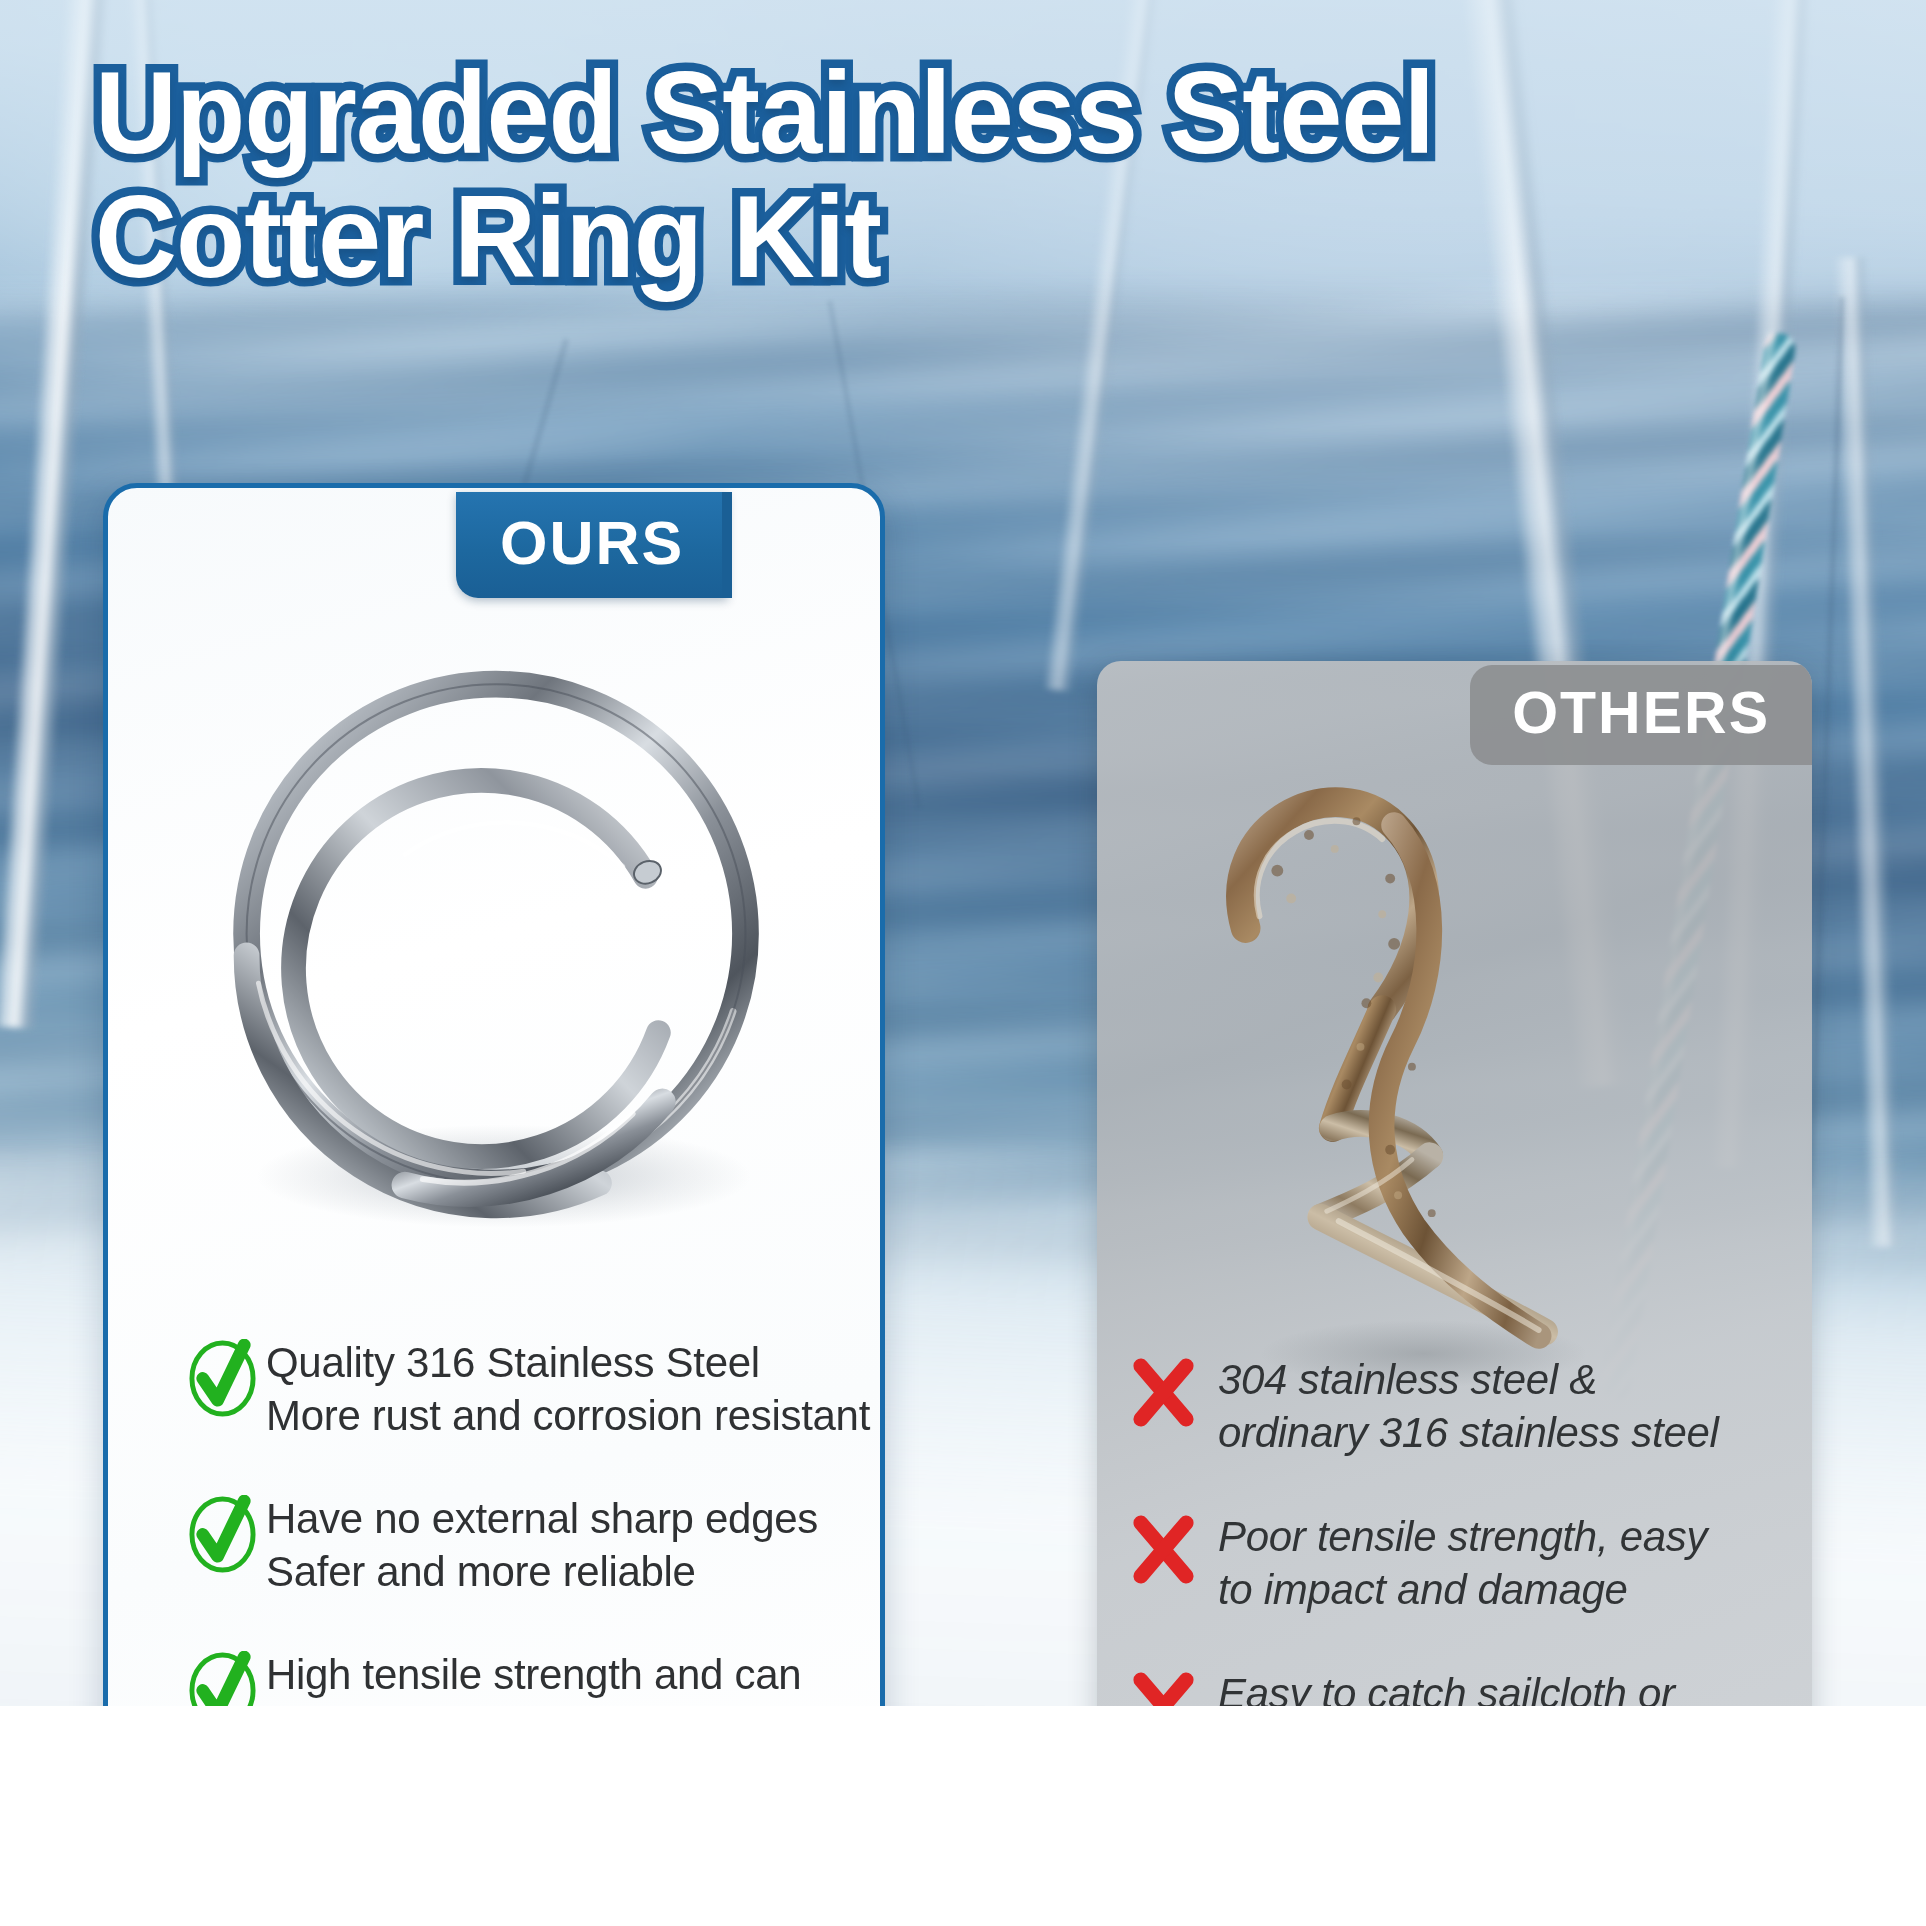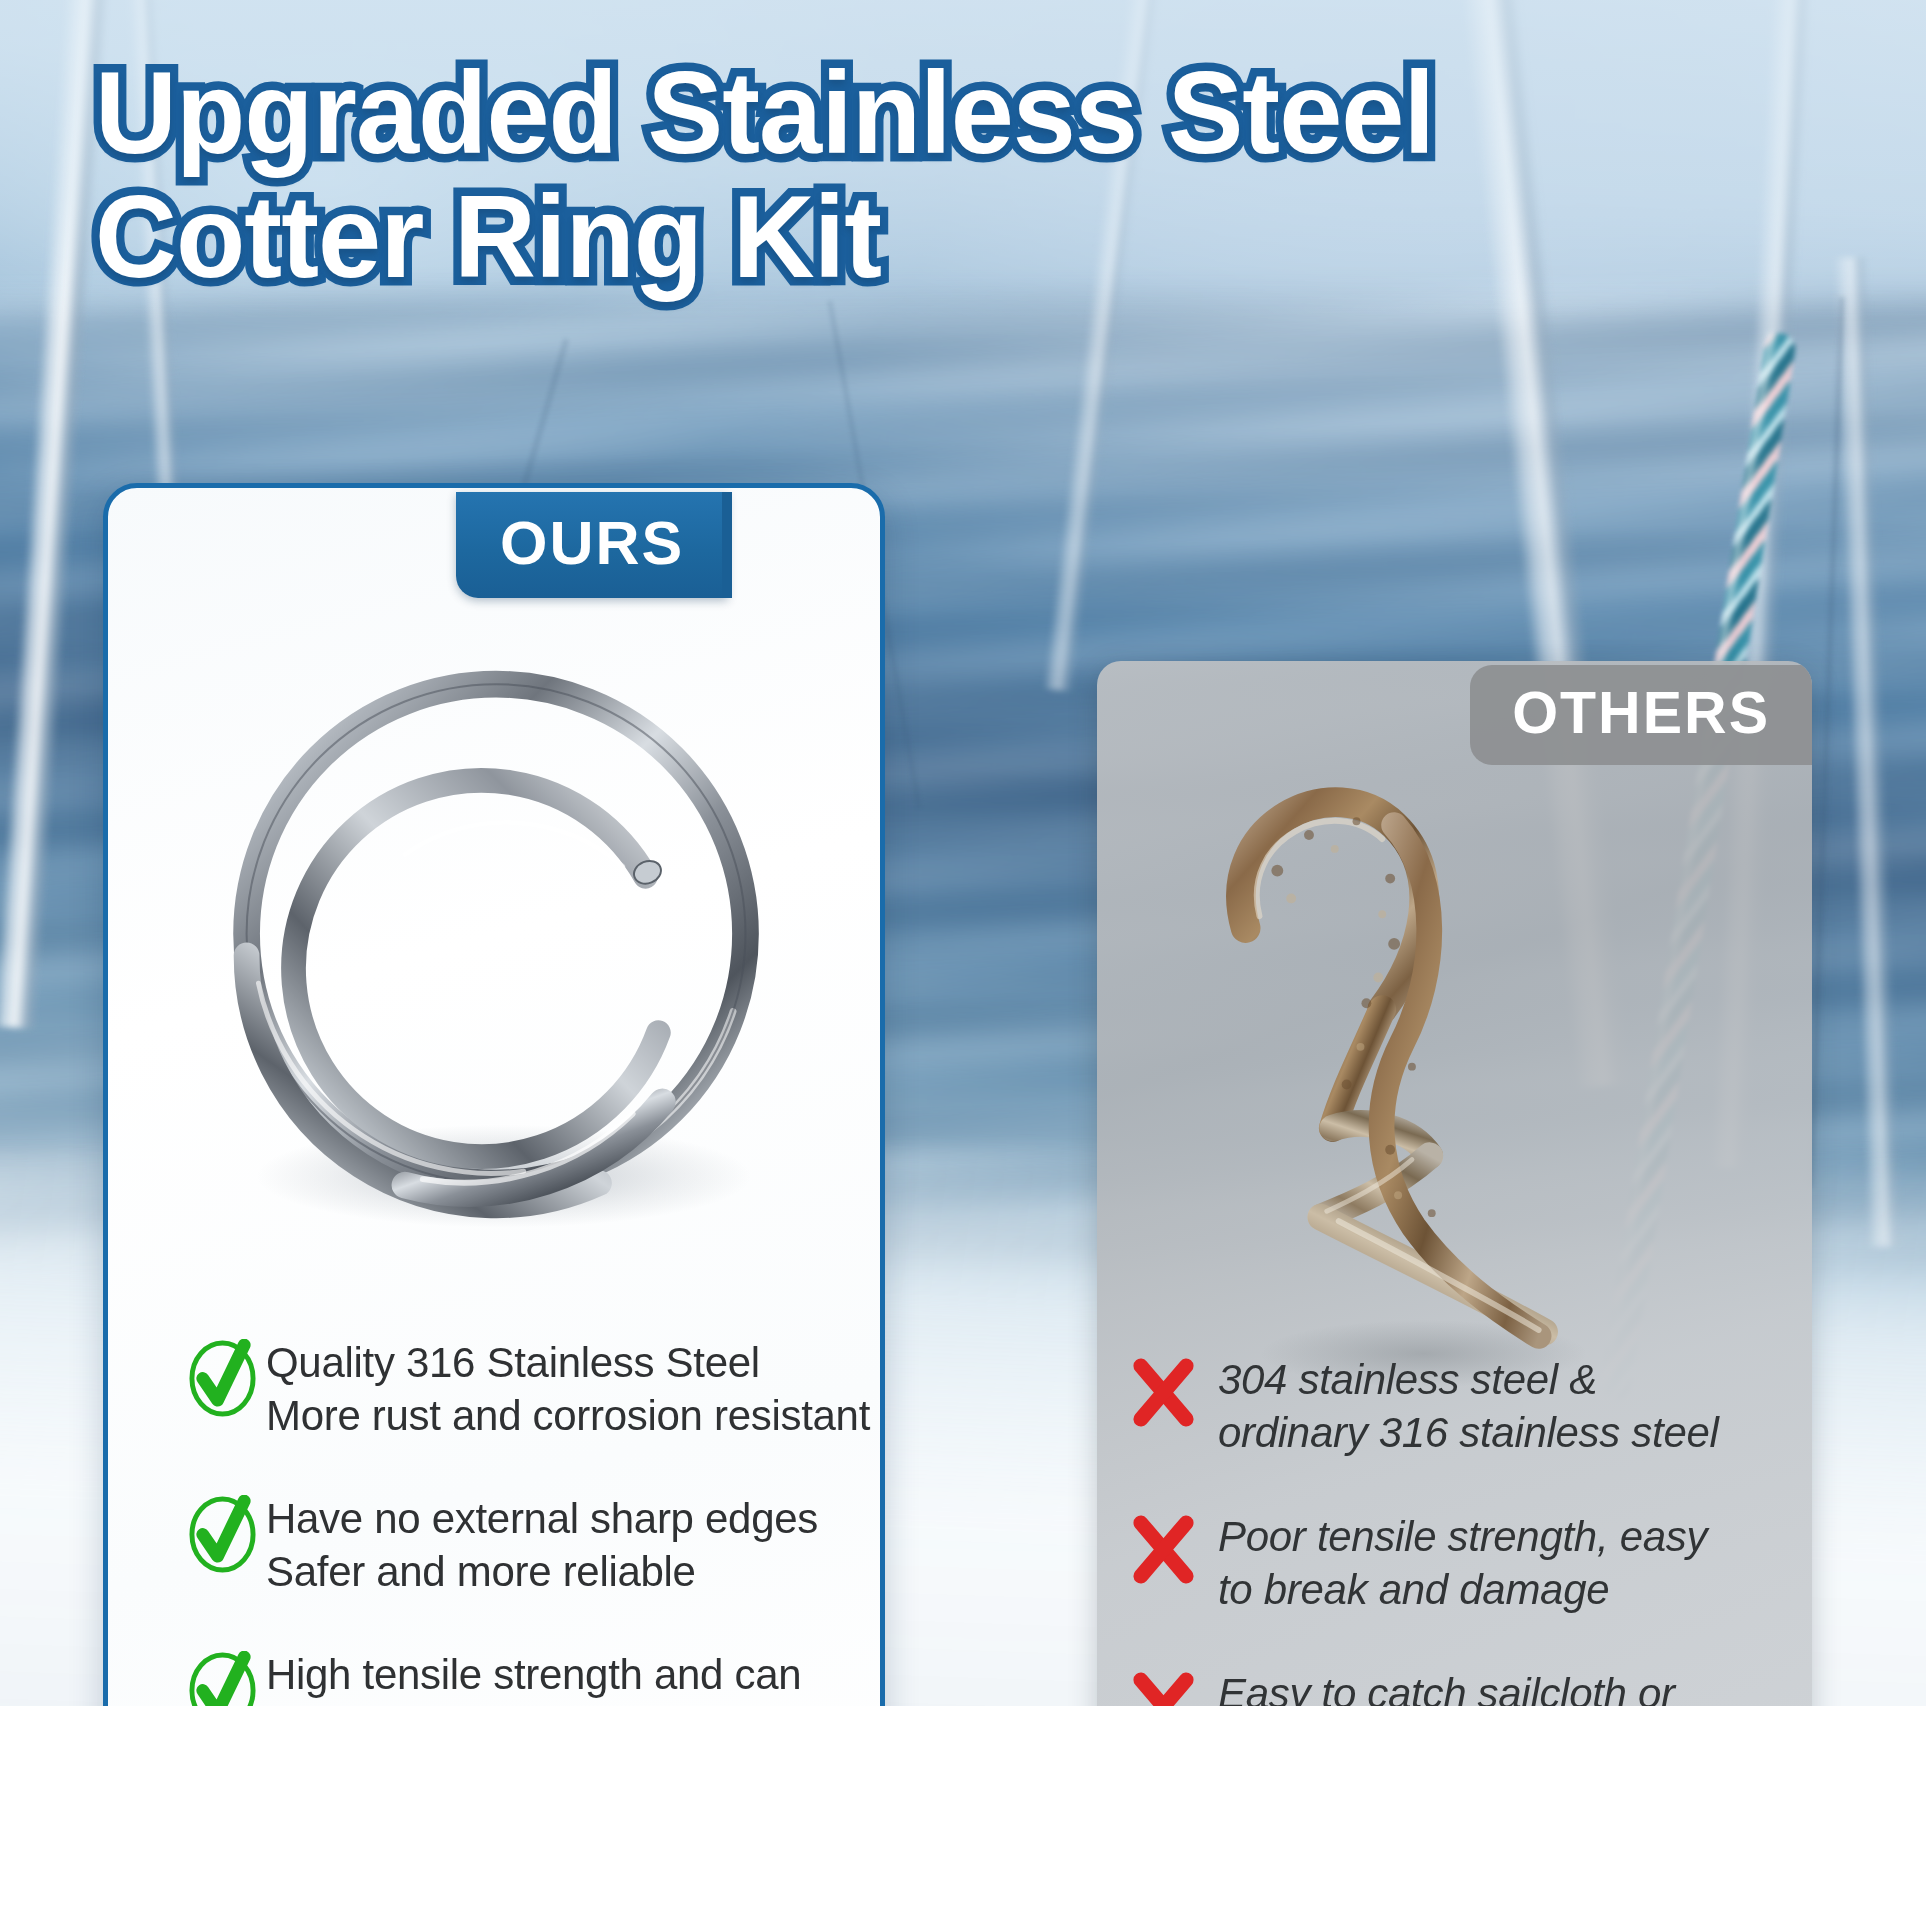--- a/index.html
+++ b/index.html
@@ -478,21 +478,21 @@
         </svg>
         <div class="con-text">304 stainless steel &amp;
 ordinary 316 stainless steel</div>
       </div>
       <div class="con-item">
         <svg class="cross" viewBox="0 0 66 72">
           <path d="M 10 8 L 56 62" stroke="#e02525" stroke-width="15" stroke-linecap="round"></path>
           <path d="M 56 8 L 10 62" stroke="#e02525" stroke-width="15" stroke-linecap="round"></path>
         </svg>
         <div class="con-text">Poor tensile strength, easy
-to break and damage</div>
+to impact and damage</div>
       </div>
       <div class="con-item">
         <svg class="cross" viewBox="0 0 66 72">
           <path d="M 10 8 L 56 62" stroke="#e02525" stroke-width="15" stroke-linecap="round"></path>
           <path d="M 56 8 L 10 62" stroke="#e02525" stroke-width="15" stroke-linecap="round"></path>
         </svg>
         <div class="con-text">Easy to catch sailcloth or
 cut edges ankles</div>
       </div>
     </div>

